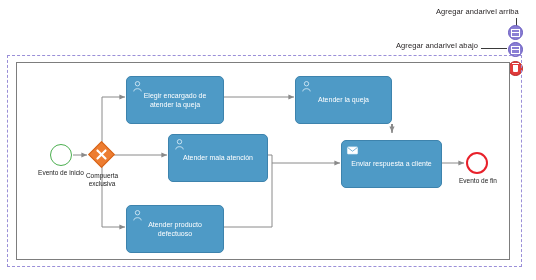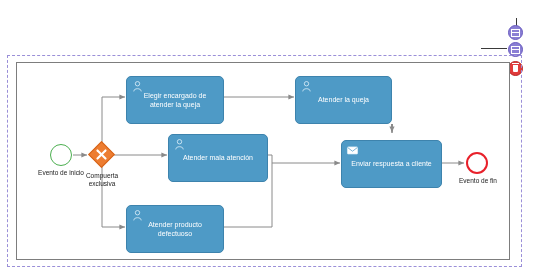--- a/index.html
+++ b/index.html
@@ -213,22 +213,24 @@
     top: 3px;
     width: 13px;
     height: 13px;
   }
 </style>
 </head>
 <body>
 
 <div id="screen">
 
+  <div class="callout-label" style="left:436px; top:7px;">Agregar andarivel arriba</div>
   <div class="callout-vline" style="left:516px; top:18px; height:12px;"></div>
 
+  <div class="callout-label" style="left:396px; top:41px;">Agregar andarivel abajo</div>
   <div class="callout-line" style="left:481px; top:48px; width:26px;"></div>
 
   <div class="callout-label" style="left:428px; top:62px;">Eliminar pool</div>
   <div class="callout-line" style="left:482px; top:69px; width:25px;"></div>
 
   <div class="tool-icon lane" style="left:508px; top:25px;">
     <div class="glyph"></div>
   </div>
   <div class="tool-icon lane" style="left:508px; top:42px;">
     <div class="glyph"></div>

